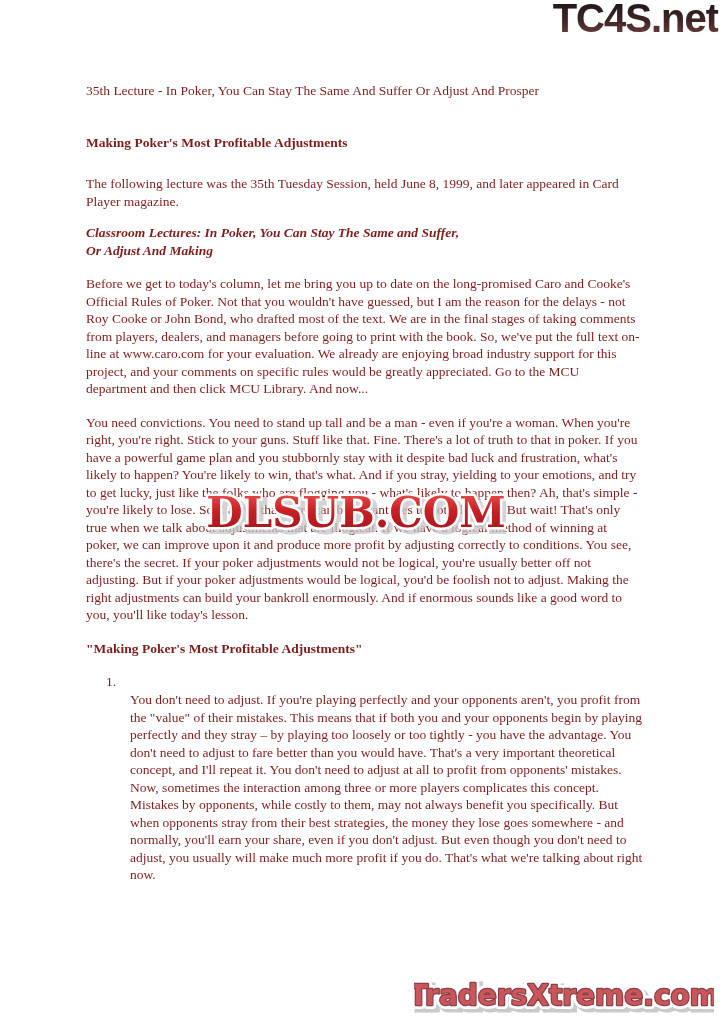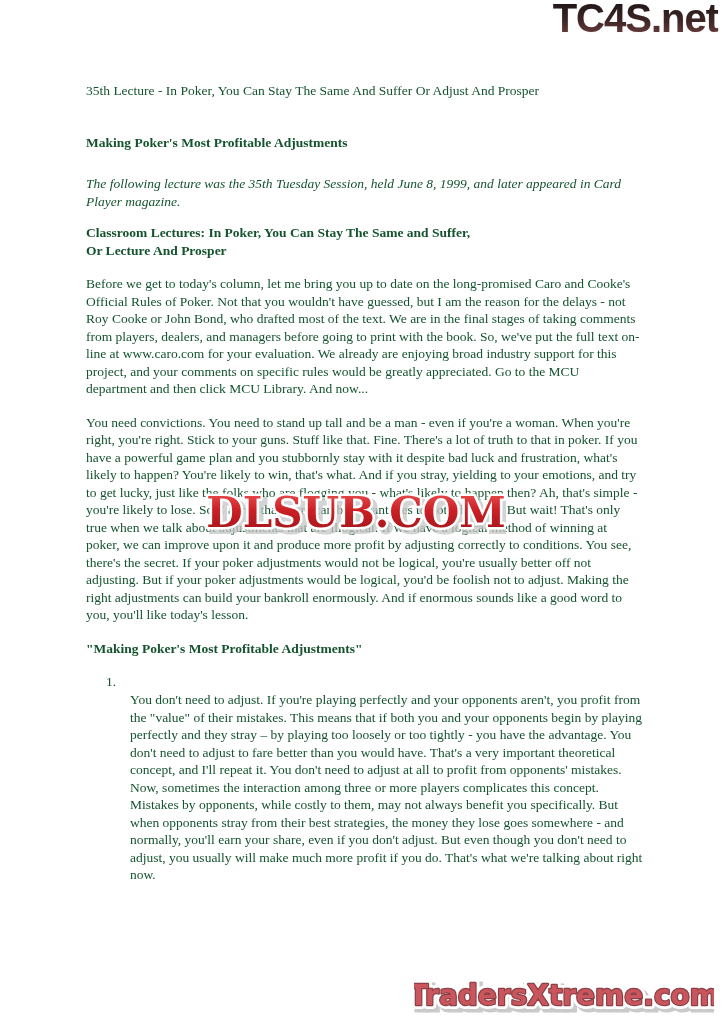--- a/index.html
+++ b/index.html
@@ -17,29 +17,29 @@
     font-weight:bold;font-size:40px;letter-spacing:-1px;
     background:linear-gradient(180deg,#141414 18%,#3a2626 55%,#8a5050 100%);
     -webkit-background-clip:text;background-clip:text;
     color:transparent;
     text-shadow:0 0 1px rgba(80,40,40,.25);
   }
 
   
   .doc{
     position:absolute;left:86px;top:82px;width:557px;
-    font-size:13.5px;line-height:17.5px;color:#14532d;
+    font-size:13.5px;line-height:17.5px;color:#7f1d1d;
   }
   .doc p{margin:0 0 16px 0;}
   .doc .title{margin-bottom:34px;}
   .doc .b{font-weight:bold;}
-  .doc .i{font-style:italic;margin-top:24px;}
+  .doc .i{margin-top:24px;}
   .doc .intro-head{margin-bottom:12px;}
   .doc .intro-note{margin-bottom:14px;}
-  .doc .sec-head{margin-bottom:16px;font-weight:bold;}
+  .doc .sec-head{margin-bottom:16px;font-weight:bold;font-style:italic;}
   .doc .quote-head{font-weight:bold;}
   .list{display:flex;margin:0 0 16px 0;}
   .list .num{width:30px;flex:0 0 30px;text-align:right;padding-right:14px;box-sizing:content-box;}
   .list .txt{flex:1;margin-top:18px;}
 
   
   .watermark{position:absolute;left:206px;top:482px;width:300px;height:60px;}
 
   
   .bottom-logo{position:absolute;right:10px;top:972px;width:300px;height:50px;}
@@ -58,21 +58,21 @@
   <div class="doc">
 
     <p class="title">35th Lecture - In Poker, You Can Stay The Same And Suffer Or Adjust And Prosper</p>
 
     <p class="b intro-head">Making Poker's Most Profitable Adjustments</p>
 
     <p class="i intro-note">The following lecture was the 35th Tuesday Session, held June 8, 1999, and later appeared in Card Player magazine.</p>
 
     <p class="sec-head">
       <span>Classroom Lectures: In Poker, You Can Stay The Same and Suffer,</span><br>
-      <span>Or Lecture And Prosper</span>
+      <span>Or Adjust And Making</span>
     </p>
 
     <p>Before we get to today's column, let me bring you up to date on the long-promised Caro and Cooke's Official Rules of Poker. Not that you wouldn't have guessed, but I am the reason for the delays - not Roy Cooke or John Bond, who drafted most of the text. We are in the final stages of taking comments from players, dealers, and managers before going to print with the book. So, we've put the full text on-line at www.caro.com for your evaluation. We already are enjoying broad industry support for this project, and your comments on specific rules would be greatly appreciated. Go to the MCU department and then click MCU Library. And now...</p>
 
     <p>You need convictions. You need to stand up tall and be a man - even if you're a woman. When you're right, you're right. Stick to your guns. Stuff like that. Fine. There's a lot of truth to that in poker. If you have a powerful game plan and you stubbornly stay with it despite bad luck and frustration, what's likely to happen? You're likely to win, that's what. And if you stray, yielding to your emotions, and try to get lucky, just like the folks who are flogging you - what's likely to happen then? Ah, that's simple - you're likely to lose. So, I agree that there can be advantages to not adjusting. But wait! That's only true when we talk about adjustments that are illogical. If we have a logical method of winning at poker, we can improve upon it and produce more profit by adjusting correctly to conditions. You see, there's the secret. If your poker adjustments would not be logical, you're usually better off not adjusting. But if your poker adjustments would be logical, you'd be foolish not to adjust. Making the right adjustments can build your bankroll enormously. And if enormous sounds like a good word to you, you'll like today's lesson.</p>
 
 
     <p class="quote-head">"Making Poker's Most Profitable Adjustments"</p>
 
     <div class="list">

